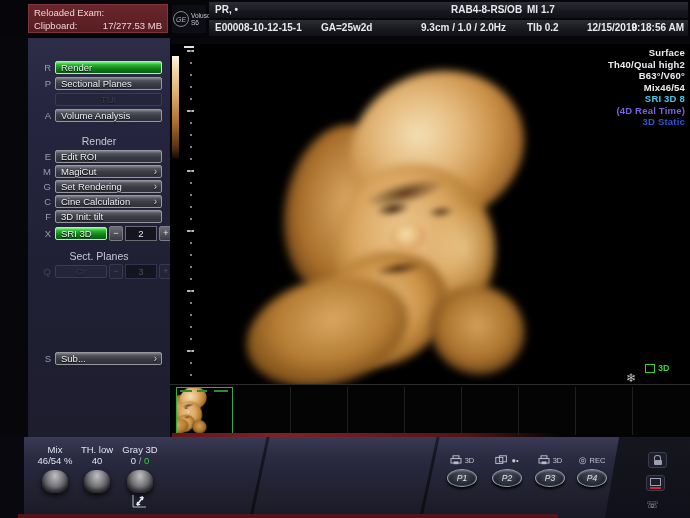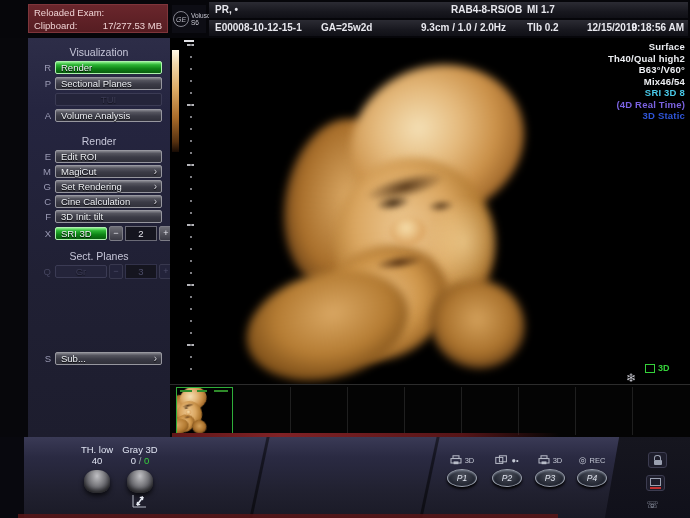--- a/index.html
+++ b/index.html
@@ -47,21 +47,21 @@
   .prow.dim .pkey, .prow.dim .pkey-r { color:#44445e; }
   .stp-minus,.stp-plus { width:12px; height:13px; flex:none; border:1px solid #7c7c86; border-radius:2px;
     background:linear-gradient(180deg,#6e6e76,#3a3a44); color:#e4e4ec; font-size:9px;
     display:flex; align-items:center; justify-content:center; margin-left:2px; }
   .stp-val { width:30px; height:13px; flex:none; margin-left:2px; border:1px solid #6a6a76;
     background:#15151f; color:#e4e4ec; font-size:9.5px; display:flex; align-items:center; justify-content:center; }
   .prow.dim .stp-minus,.prow.dim .stp-plus { background:#23233a; border-color:#38384e; color:#4c4c68; }
   .prow.dim .stp-val { border-color:#32324a; color:#4c4c68; }
 
   
-  .viewport { position:absolute; left:170px; top:38px; width:520px; height:346px; background:#000; overflow:hidden; }
+  .viewport { position:absolute; left:170px; top:44px; width:520px; height:346px; background:#000; overflow:hidden; }
   .gradbar { position:absolute; left:2px; top:12px; width:7px; height:102px;
     background:linear-gradient(180deg,#fff8e6 0%,#f0d6a8 14%,#dcab66 38%,#a96c2a 66%,#55300f 90%,#170b04 100%); }
   .ruler { position:absolute; left:20px; top:6px; width:2px; height:336px;
     background:repeating-linear-gradient(180deg,#7d7d82 0 2px, transparent 2px 12px); }
   .ruler-major { position:absolute; left:17px; top:6px; width:7px; height:336px;
     background:repeating-linear-gradient(180deg,#d5d5da 0 2px, transparent 2px 60px); opacity:.85; }
   .topmark { position:absolute; left:14px; top:2px; width:10px; height:2px; background:#e2e2e6; }
   .overlay { position:absolute; right:5px; top:3px; text-align:right; font-size:9.5px; line-height:11.5px; font-weight:bold; letter-spacing:.2px; }
   .ov-w { color:#eceef2; } .ov-cyan { color:#49c8e8; } .ov-purple { color:#7a62e0; } .ov-blue { color:#2f55d8; }
 
@@ -173,21 +173,20 @@
         <span style="left:212px">9.3cm / 1.0 / 2.0Hz</span>
         <span style="left:318px">TIb 0.2</span>
         <span style="left:378px">12/15/2010</span>
         <span style="right:4px">9:18:56 AM</span>
       </div>
     </div>
   </div>
 
   <div class="panel">
 
-    <div class="sec-title" style="top:8px">Visualization</div>
 
     <div class="prow" style="top:22px">
       <span class="pkey">R</span>
       <div class="pbtn green">
           <span>Render</span>
         </div>
     </div>
     <div class="prow" style="top:38px">
       <span class="pkey">P</span>
       <div class="pbtn">
@@ -348,20 +347,25 @@
   </div>
 
   <div class="redstrip1"></div>
 
   <div class="console">
     <div class="console-rightdark"></div>
     <div class="console-leftedge"></div>
     <div class="seamline" style="left:258px"></div>
     <div class="seamline" style="left:428px"></div>
 
+    <div class="kgroup" style="left:30px; width:50px">
+      <div>Mix</div>
+      <div>46/54 %</div>
+      <div class="knob"></div>
+    </div>
     <div class="kgroup" style="left:74px; width:46px">
       <div>TH. low</div>
       <div>40</div>
       <div class="knob"></div>
     </div>
     <div class="kgroup" style="left:114px; width:52px">
       <div>Gray 3D</div>
       <div><span>0</span><span style="color:#9aa"> / </span><span class="val-green">0</span></div>
       <div class="knob"></div>
       <svg class="axis-glyph" width="20" height="16" viewBox="0 0 20 16">

